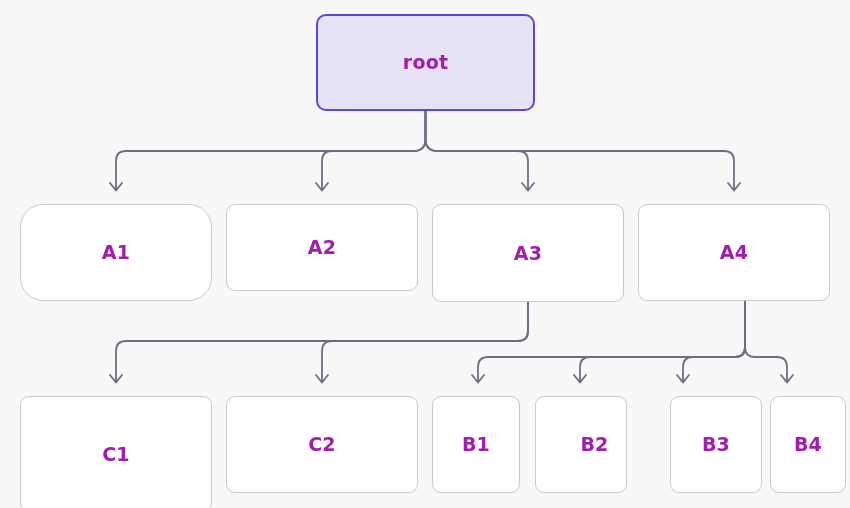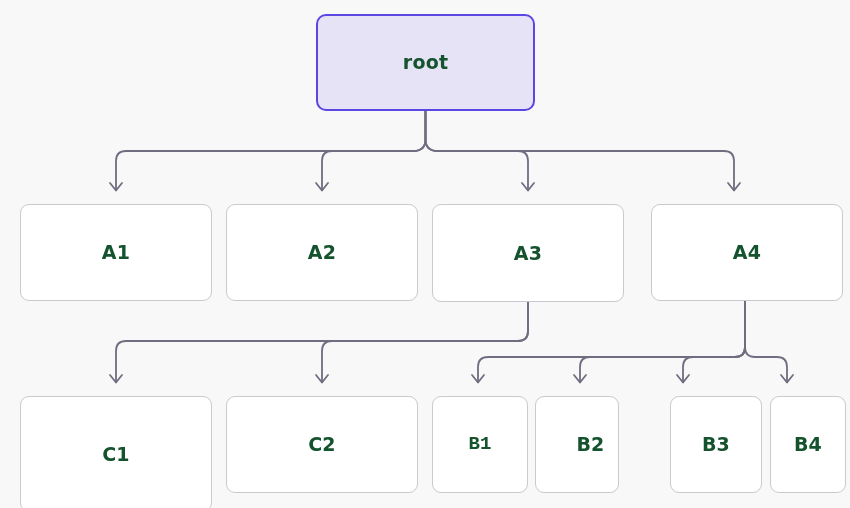--- a/index.html
+++ b/index.html
@@ -30,21 +30,21 @@
   }
   .node {
     position: absolute;
     box-sizing: border-box;
     display: flex;
     align-items: center;
     justify-content: center;
     border-radius: 9px;
     background: #ffffff;
     border: 1.6px solid #c9c9cf;
-    color: #14532d;
+    color: #a21caf;
     font-size: 19px;
     font-weight: bold;
     letter-spacing: 0.2px;
     line-height: 1;
     user-select: none;
   }
   .node.root-node {
     background: #e6e3f6;
     border: 2.4px solid #5b46e3;
     border-radius: 10px;
@@ -91,49 +91,49 @@
       <path d="M 574 375 L 580 382.5 L 586 375"></path>
       <path d="M 677 375 L 683 382.5 L 689 375"></path>
       <path d="M 781 375 L 787 382.5 L 793 375"></path>
     </g>
   </svg>
 
   <div class="node root-node" style="left:316px; top:14px; width:219px; height:97px;">
     <span class="node-label">root</span>
   </div>
 
-  <div class="node" style="left:20px; top:204px; width:192px; height:97px;">
+  <div class="node" style="left:20px; top:204px; width:192px; height:97px;border-radius:23px;">
     <span class="node-label">A1</span>
   </div>
 
-  <div class="node" style="left:226px; top:204px; width:192px; height:97px;">
+  <div class="node" style="left:226px; top:204px; width:192px; height:87px;">
     <span class="node-label">A2</span>
   </div>
 
   <div class="node" style="left:432px; top:204px; width:192px; height:98px;">
     <span class="node-label">A3</span>
   </div>
 
-  <div class="node" style="left:638px; top:204px; width:192px; height:97px;margin-left:13px;">
+  <div class="node" style="left:638px; top:204px; width:192px; height:97px;">
     <span class="node-label">A4</span>
   </div>
 
   <div class="node" style="left:20px; top:396px; width:192px; height:116px;">
     <span class="node-label">C1</span>
   </div>
 
   <div class="node" style="left:226px; top:396px; width:192px; height:97px;align-items:center;">
     <span class="node-label">C2</span>
   </div>
 
-  <div class="node" style="left:432px; top:396px; width:96px; height:97px;font-family:Liberation Mono, monospace;">
+  <div class="node" style="left:432px; top:396px; width:88px; height:97px;">
     <span class="node-label">B1</span>
   </div>
 
-  <div class="node" style="left:535px; top:396px; width:84px; height:97px;padding-left:27px;">
+  <div class="node" style="left:535px; top:396px; width:92px; height:97px;padding-left:27px;">
     <span class="node-label">B2</span>
   </div>
 
   <div class="node" style="left:638px; top:396px; width:92px; height:97px;margin-left:32px;">
     <span class="node-label">B3</span>
   </div>
 
   <div class="node" style="left:770px; top:396px; width:76px; height:97px;">
     <span class="node-label">B4</span>
   </div>

